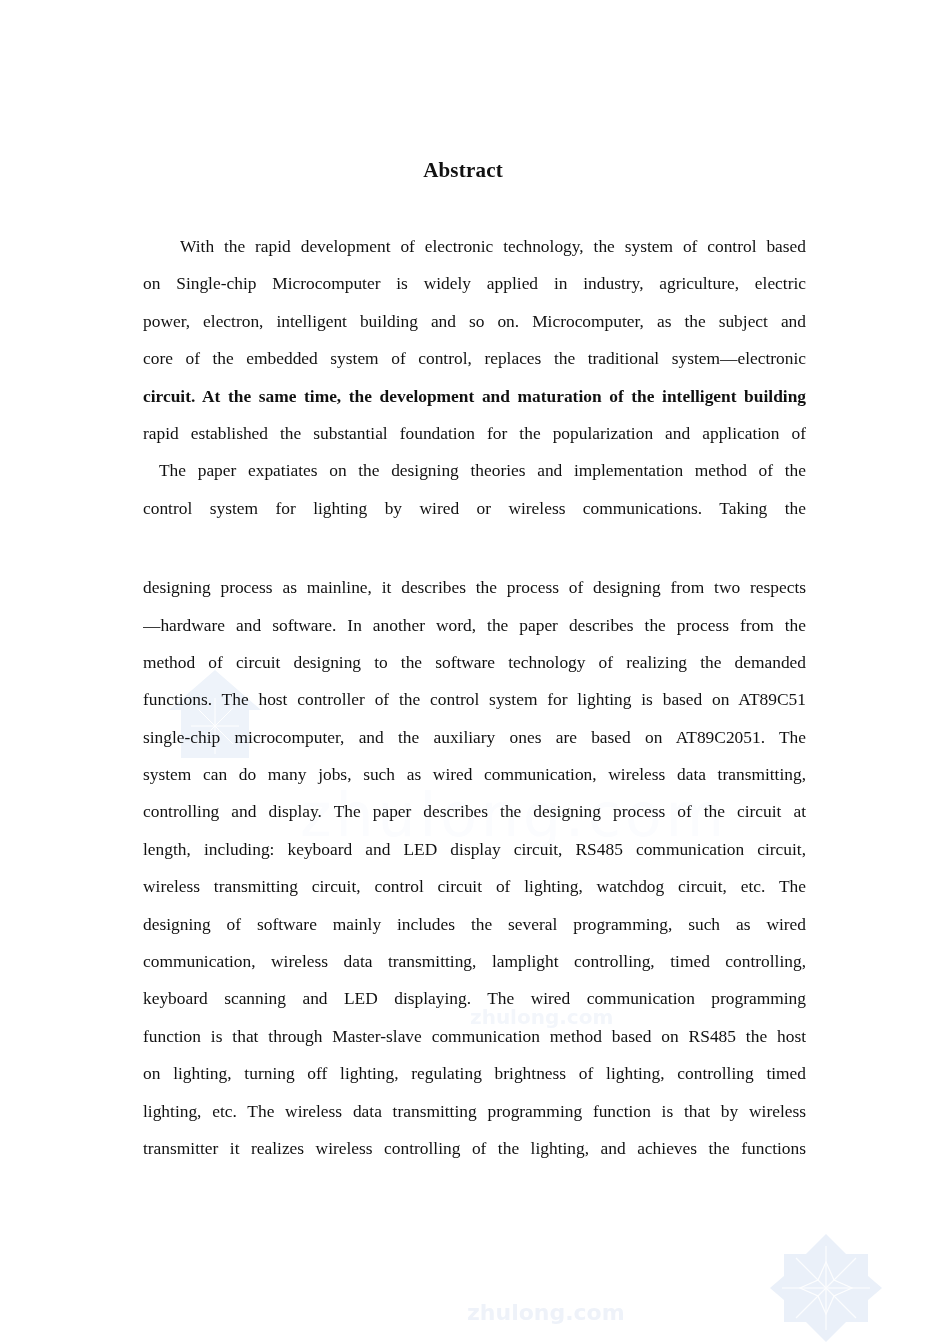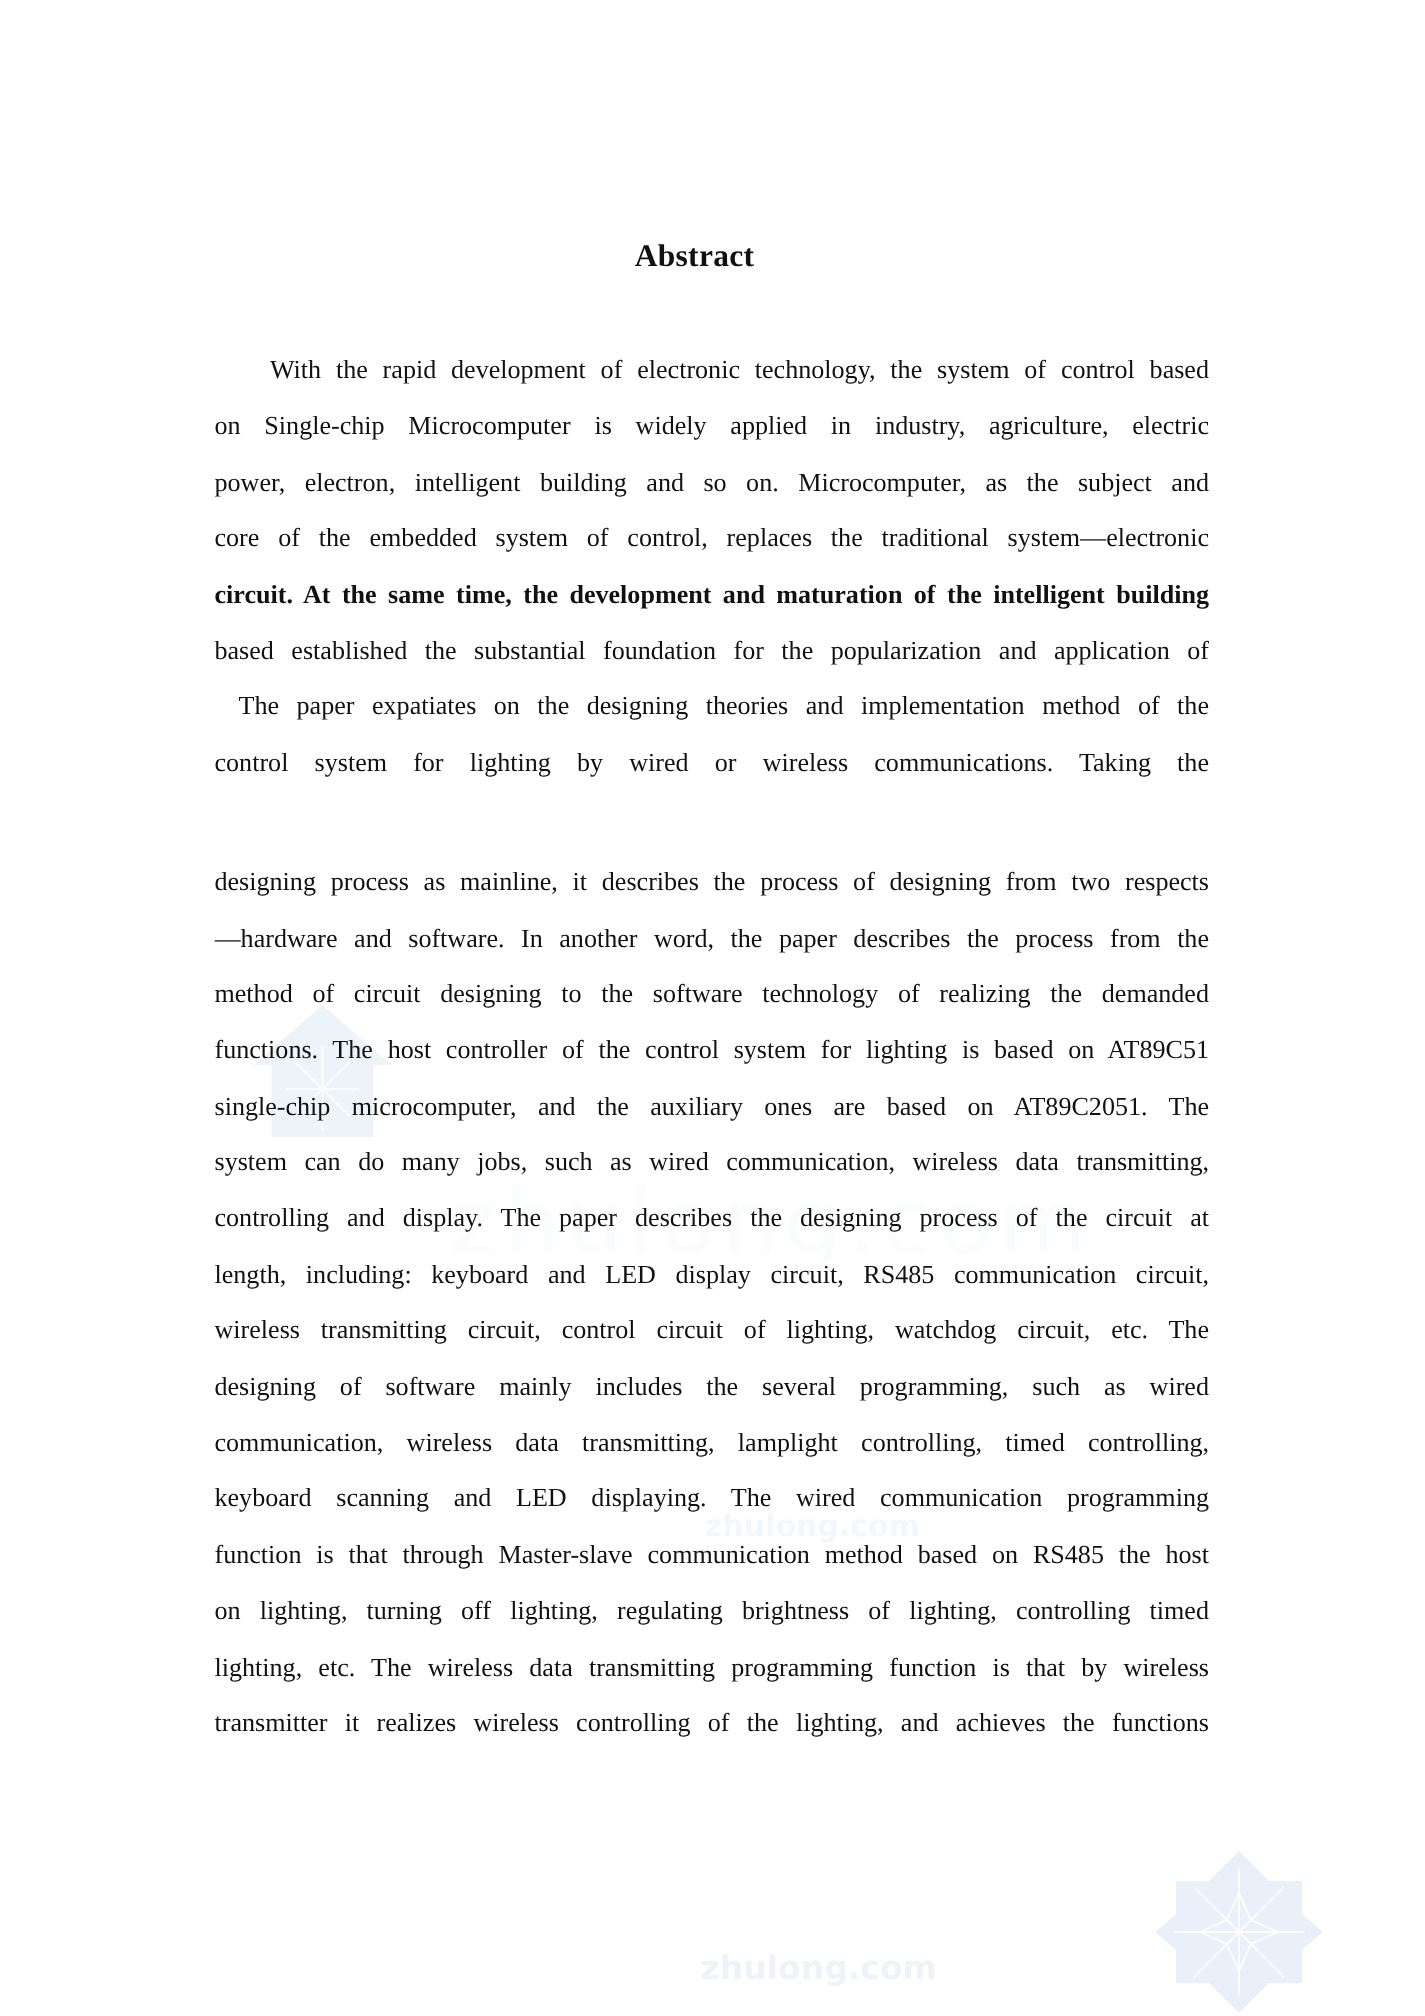--- a/index.html
+++ b/index.html
@@ -50,21 +50,21 @@
 
   <div class="title">Abstract</div>
 
   <div class="body">
     <div>
       <div class="line ind1" style="white-space: normal; overflow: hidden;">With the rapid development of electronic technology, the system of control based</div>
       <div class="line" style="white-space: normal; overflow: hidden;">on Single-chip Microcomputer is widely applied in industry, agriculture, electric</div>
       <div class="line" style="white-space: normal; overflow: hidden;">power, electron, intelligent building and so on. Microcomputer, as the subject and</div>
       <div class="line" style="white-space: normal; overflow: hidden;">core of the embedded system of control, replaces the traditional system—electronic</div>
       <div class="line" style="white-space: normal; overflow: hidden; font-weight: bold;">circuit. At the same time, the development and maturation of the intelligent building</div>
-      <div class="line" style="white-space: normal; overflow: hidden;">based established the substantial foundation for the popularization and application of</div>
+      <div class="line" style="white-space: normal; overflow: hidden;">rapid established the substantial foundation for the popularization and application of</div>
     </div>
     <div>
       <div class="line ind2" style="white-space: normal; overflow: hidden;">The paper expatiates on the designing theories and implementation method of the</div>
       <div class="line" style="white-space: normal; overflow: hidden;">control system for lighting by wired or wireless communications. Taking the</div>
       <div class="line" style="white-space: normal; overflow: hidden; margin-top: 42px;">designing process as mainline, it describes the process of designing from two respects</div>
       <div class="line" style="white-space: normal; overflow: hidden;">—hardware and software.  In another word, the paper describes the process from the</div>
       <div class="line" style="white-space: normal; overflow: hidden;">method of circuit designing to the software technology of realizing the demanded</div>
       <div class="line" style="white-space: normal; overflow: hidden;">functions. The host controller of the control system for lighting is based on AT89C51</div>
       <div class="line" style="white-space: normal; overflow: hidden;">single-chip microcomputer, and the auxiliary ones are based on AT89C2051. The</div>
       <div class="line" style="white-space: normal; overflow: hidden;">system can do many jobs, such as wired communication, wireless data transmitting,</div>

